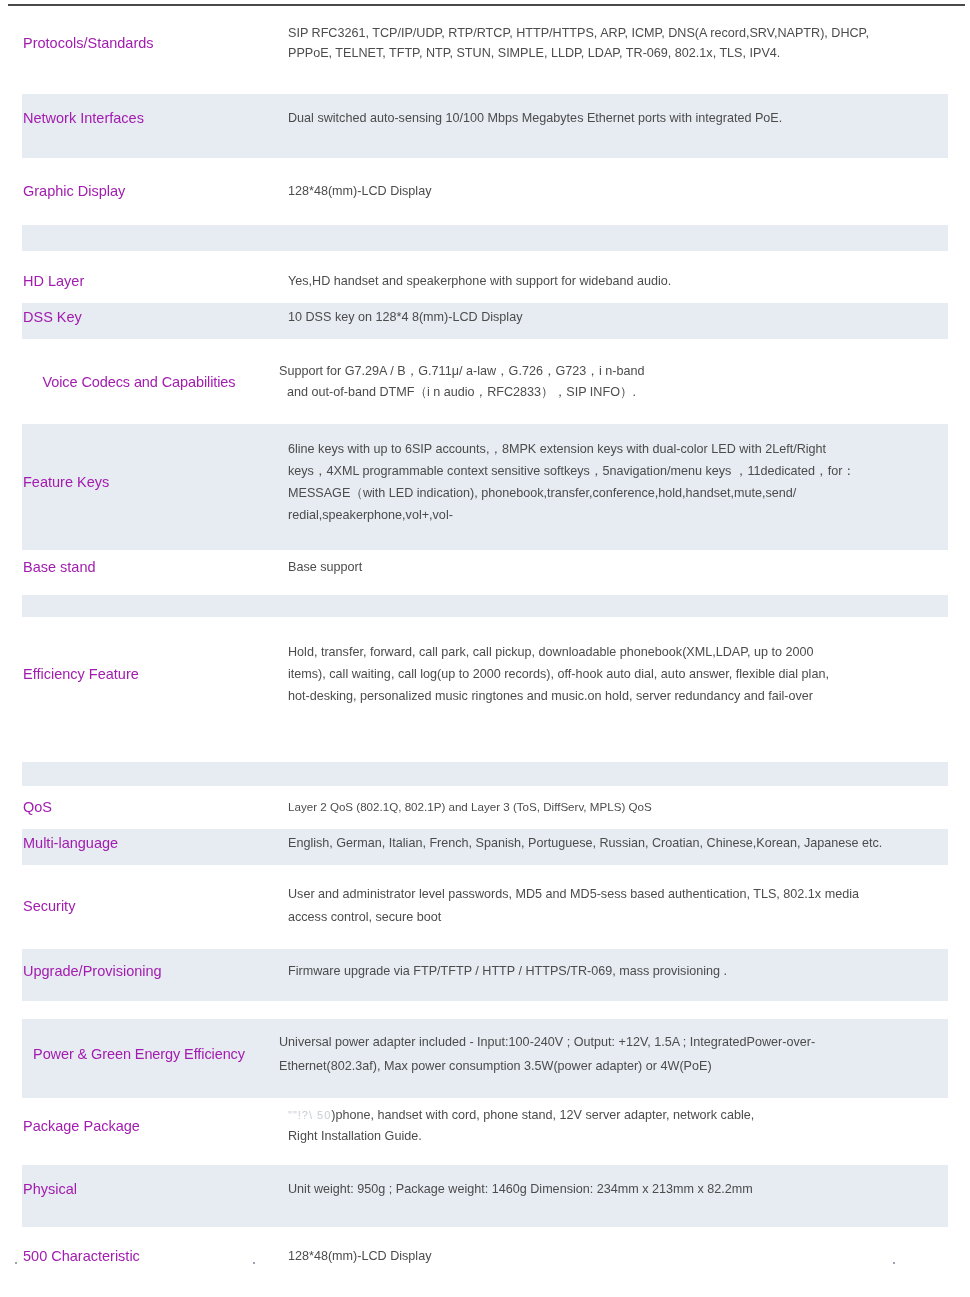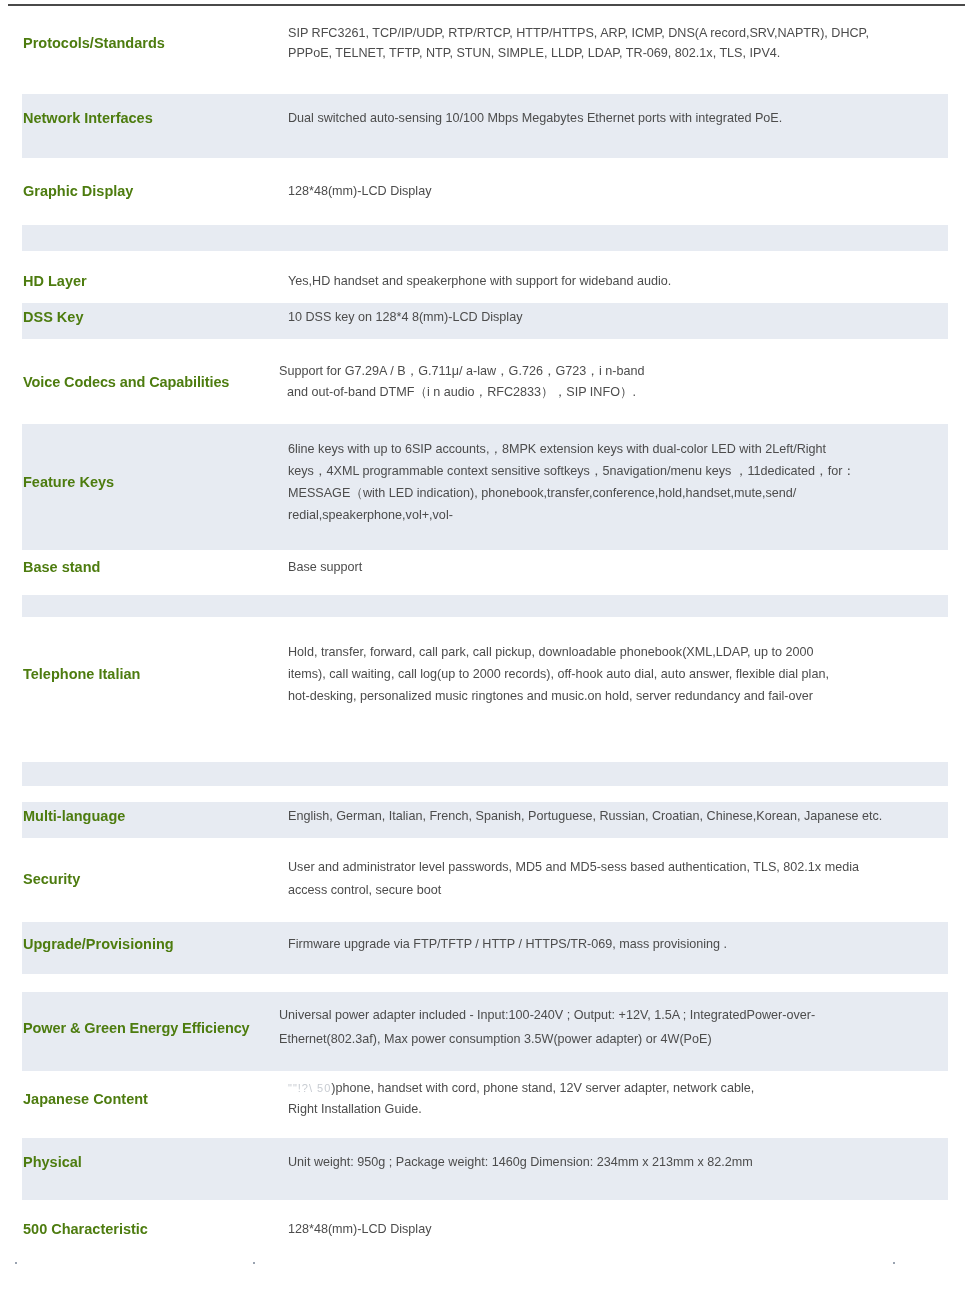--- a/index.html
+++ b/index.html
@@ -51,22 +51,22 @@
 
   .spec-label,
   .spec-value {
     padding: 0;
     vertical-align: middle;
     border: 0;
   }
 
   .spec-label {
     width: 232px;
-    color: #4d7c0f;
-    font-weight: bold;
+    color: #a21caf;
+    font-weight: normal;
     font-size: 14.5px;
     line-height: 1.25;
     padding-left: 1px;
     padding-right: 6px;
     white-space: nowrap;
   }
 
   .spec-value {
     color: #4c4c4c;
     font-size: 12.6px;
@@ -89,21 +89,21 @@
   }
   .spacer-row.tall td { height: 44px; }
   .spacer-row.short td { height: 16px; }
 
   
   .indent-1 { padding-left: 27px; }
   .indent-2 { padding-left: 18px; }
   .value-sm { font-size: 11.6px; }
 
   
-  .label-wide { letter-spacing: -0.1px; }
+  .label-wide { letter-spacing: -0.1px; text-align: center; }
 
   .faded {
     color: #c8ccd2;
     letter-spacing: 1px;
     font-size: 11px;
   }
 
   .dot-mark {
     position: absolute;
     width: 2px;
@@ -226,38 +226,44 @@
           <td colspan="2" style="height:10px"></td>
         </tr>
       <tr class="spec-row shaded spacer-row short">
           <td colspan="2" style="height:22px"></td>
         </tr>
       <tr class="spec-row spacer-row short">
           <td colspan="2" style="height:10px"></td>
         </tr>
 
       <tr class="spec-row">
-        <td class="spec-label pad-lg">Telephone Italian</td>
+        <td class="spec-label pad-lg">Efficiency Feature</td>
         <td class="spec-value pad-lg indent-1" style="line-height:1.78">
           <div>Hold, transfer, forward,  call park, call pickup,  downloadable phonebook(XML,LDAP, up to 2000</div>
           <div>items), call waiting, call log(up to 2000 records), off-hook auto dial, auto answer,  flexible dial plan,</div>
           <div>hot-desking, personalized music ringtones and music.on hold, server redundancy and fail-over</div>
         </td>
       </tr>
 
       <tr class="spec-row spacer-row tall">
           <td colspan="2" style="height:40px"></td>
         </tr>
       <tr class="spec-row shaded spacer-row">
           <td colspan="2" style="height:24px"></td>
         </tr>
       <tr class="spec-row spacer-row short">
           <td colspan="2" style="height:8px"></td>
         </tr>
 
+      <tr class="spec-row">
+        <td class="spec-label pad-xs">QoS</td>
+        <td class="spec-value pad-xs indent-1 value-sm">
+          <div>Layer 2 QoS (802.1Q, 802.1P) and Layer 3 (ToS, DiffServ, MPLS) QoS</div>
+        </td>
+      </tr>
 
       <tr class="spec-row spacer-row short">
           <td colspan="2" style="height:8px"></td>
         </tr>
 
       <tr class="spec-row shaded">
         <td class="spec-label pad-xs">Multi-language</td>
         <td class="spec-value pad-xs indent-1">
           <div>English, German, Italian, French, Spanish, Portuguese, Russian, Croatian, Chinese,Korean, Japanese etc.</div>
         </td>
@@ -307,21 +313,21 @@
           <div>Universal power adapter included - Input:100-240V ; Output: +12V, 1.5A ; IntegratedPower-over-</div>
           <div>Ethernet(802.3af), Max power consumption 3.5W(power adapter) or 4W(PoE)</div>
         </td>
       </tr>
 
       <tr class="spec-row shaded spacer-row short">
           <td colspan="2" style="height:8px"></td>
         </tr>
 
       <tr class="spec-row">
-        <td class="spec-label pad-sm">Japanese Content</td>
+        <td class="spec-label pad-sm">Package Package</td>
         <td class="spec-value pad-sm indent-1" style="line-height:1.7">
           <div><span class="faded">""!?\ 50</span><span>)phone, handset with cord, phone stand, 12V server adapter, network cable,</span></div>
           <div>Right Installation Guide.</div>
         </td>
       </tr>
 
       <tr class="spec-row spacer-row short">
           <td colspan="2" style="height:10px"></td>
         </tr>
 

